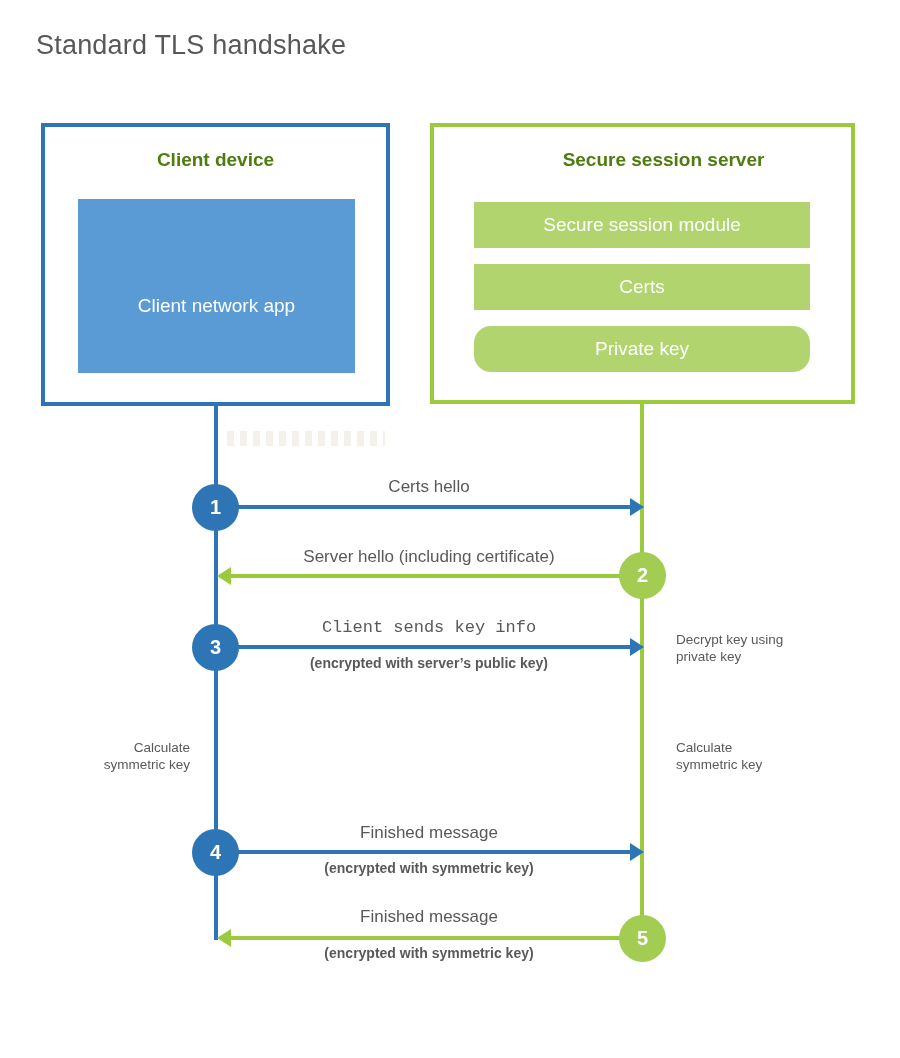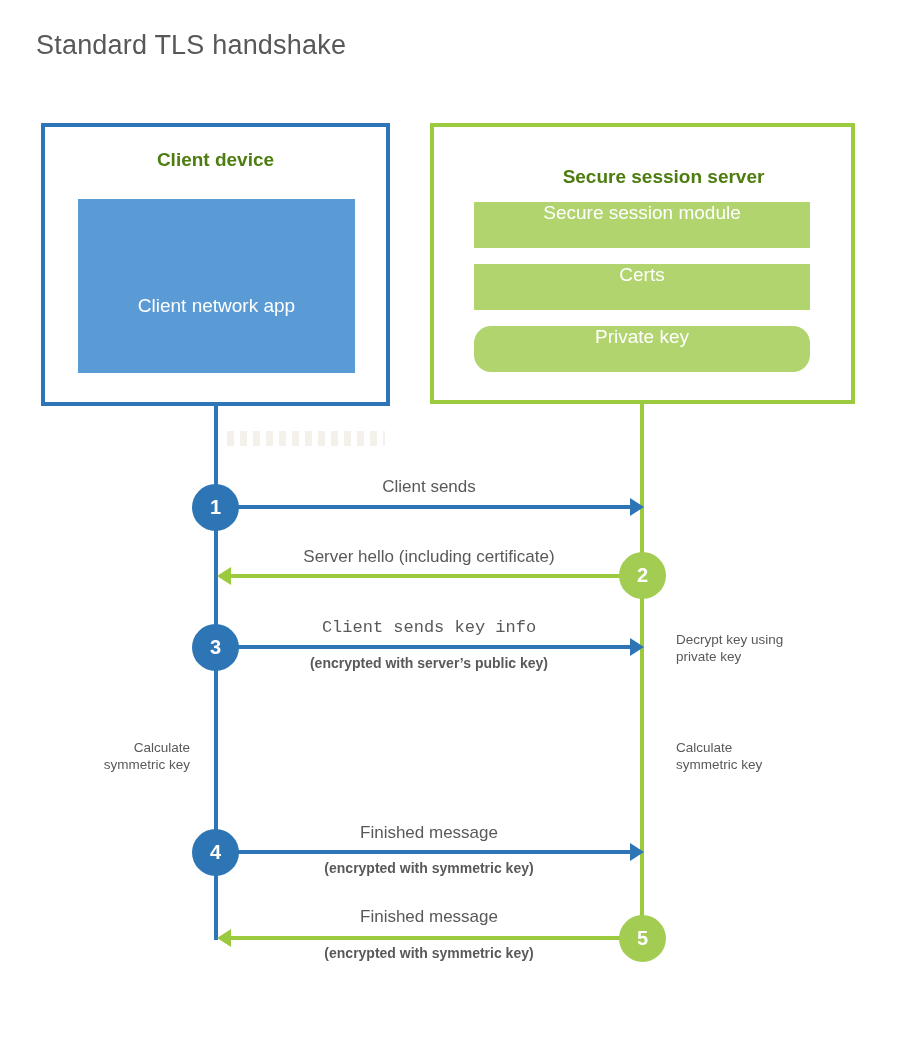--- a/index.html
+++ b/index.html
@@ -23,35 +23,35 @@
   .box { position: absolute; background: #ffffff; box-sizing: border-box; }
   .client-box  { left: 41px;  top: 123px; width: 349px; height: 283px; border: 4px solid #2E75B6; }
   .server-box  { left: 430px; top: 123px; width: 425px; height: 281px; border: 4px solid #9CCA3E; }
   .box-title {
     position: absolute; top: 149px;
     text-align: center;
     font-size: 19px; font-weight: bold;
     color: #4d7c0f;
   }
   .client-title { left: 41px;  width: 349px; }
-  .server-title { left: 430px; width: 467px; margin-top: 17px; }
+  .server-title { left: 430px; width: 467px; }
   .client-app {
     position: absolute;
     left: 78px; top: 199px; width: 277px; height: 174px;
     background: #5B9BD5;
     display: flex; align-items: center; justify-content: center;
     text-align: center;
     color: #ffffff; font-size: 19px; line-height: 30px;
   }
   .client-app span { display: inline-block; max-width: 170px; margin-top: 40px; }
   .bar {
     position: absolute;
     left: 474px; width: 336px; height: 46px;
     background: #B2D46F;
-    display: flex; justify-content: center;
+    display: flex; align-items: center; justify-content: center;
     color: #ffffff; font-size: 19px;
   }
   .bar1 { top: 202px; }
   .bar2 { top: 264px; }
   .bar3 { top: 326px; border-radius: 17px; }
   
   .lifeline { position: absolute; width: 4px; z-index: 1; }
   .lifeline.blue  { left: 214px; top: 406px; height: 534px; background: #2E75B6; }
   .lifeline.green { left: 640px; top: 404px; height: 534px; background: #9CCA3E; }
   
@@ -128,21 +128,21 @@
   <div class="lifeline blue"></div>
   <div class="lifeline green"></div>
 
   <div class="ghost"></div>
 
   <div class="hline blue" style="left:215px;top:505px;width:417px"></div>
   <div class="ahead right" style="left:630px;top:498px"></div>
   <div class="circle blue c1">
     <span>1</span>
   </div>
-  <div class="msg-label l1">Client sends</div>
+  <div class="msg-label l1">Certs hello</div>
 
   <div class="hline green" style="left:228px;top:574px;width:414px"></div>
   <div class="ahead left" style="left:217px;top:567px"></div>
   <div class="circle green c2">
     <span>2</span>
   </div>
   <div class="msg-label l2">Server hello (including certificate)</div>
 
   <div class="hline blue" style="left:215px;top:645px;width:417px"></div>
   <div class="ahead right" style="left:630px;top:638px"></div>

